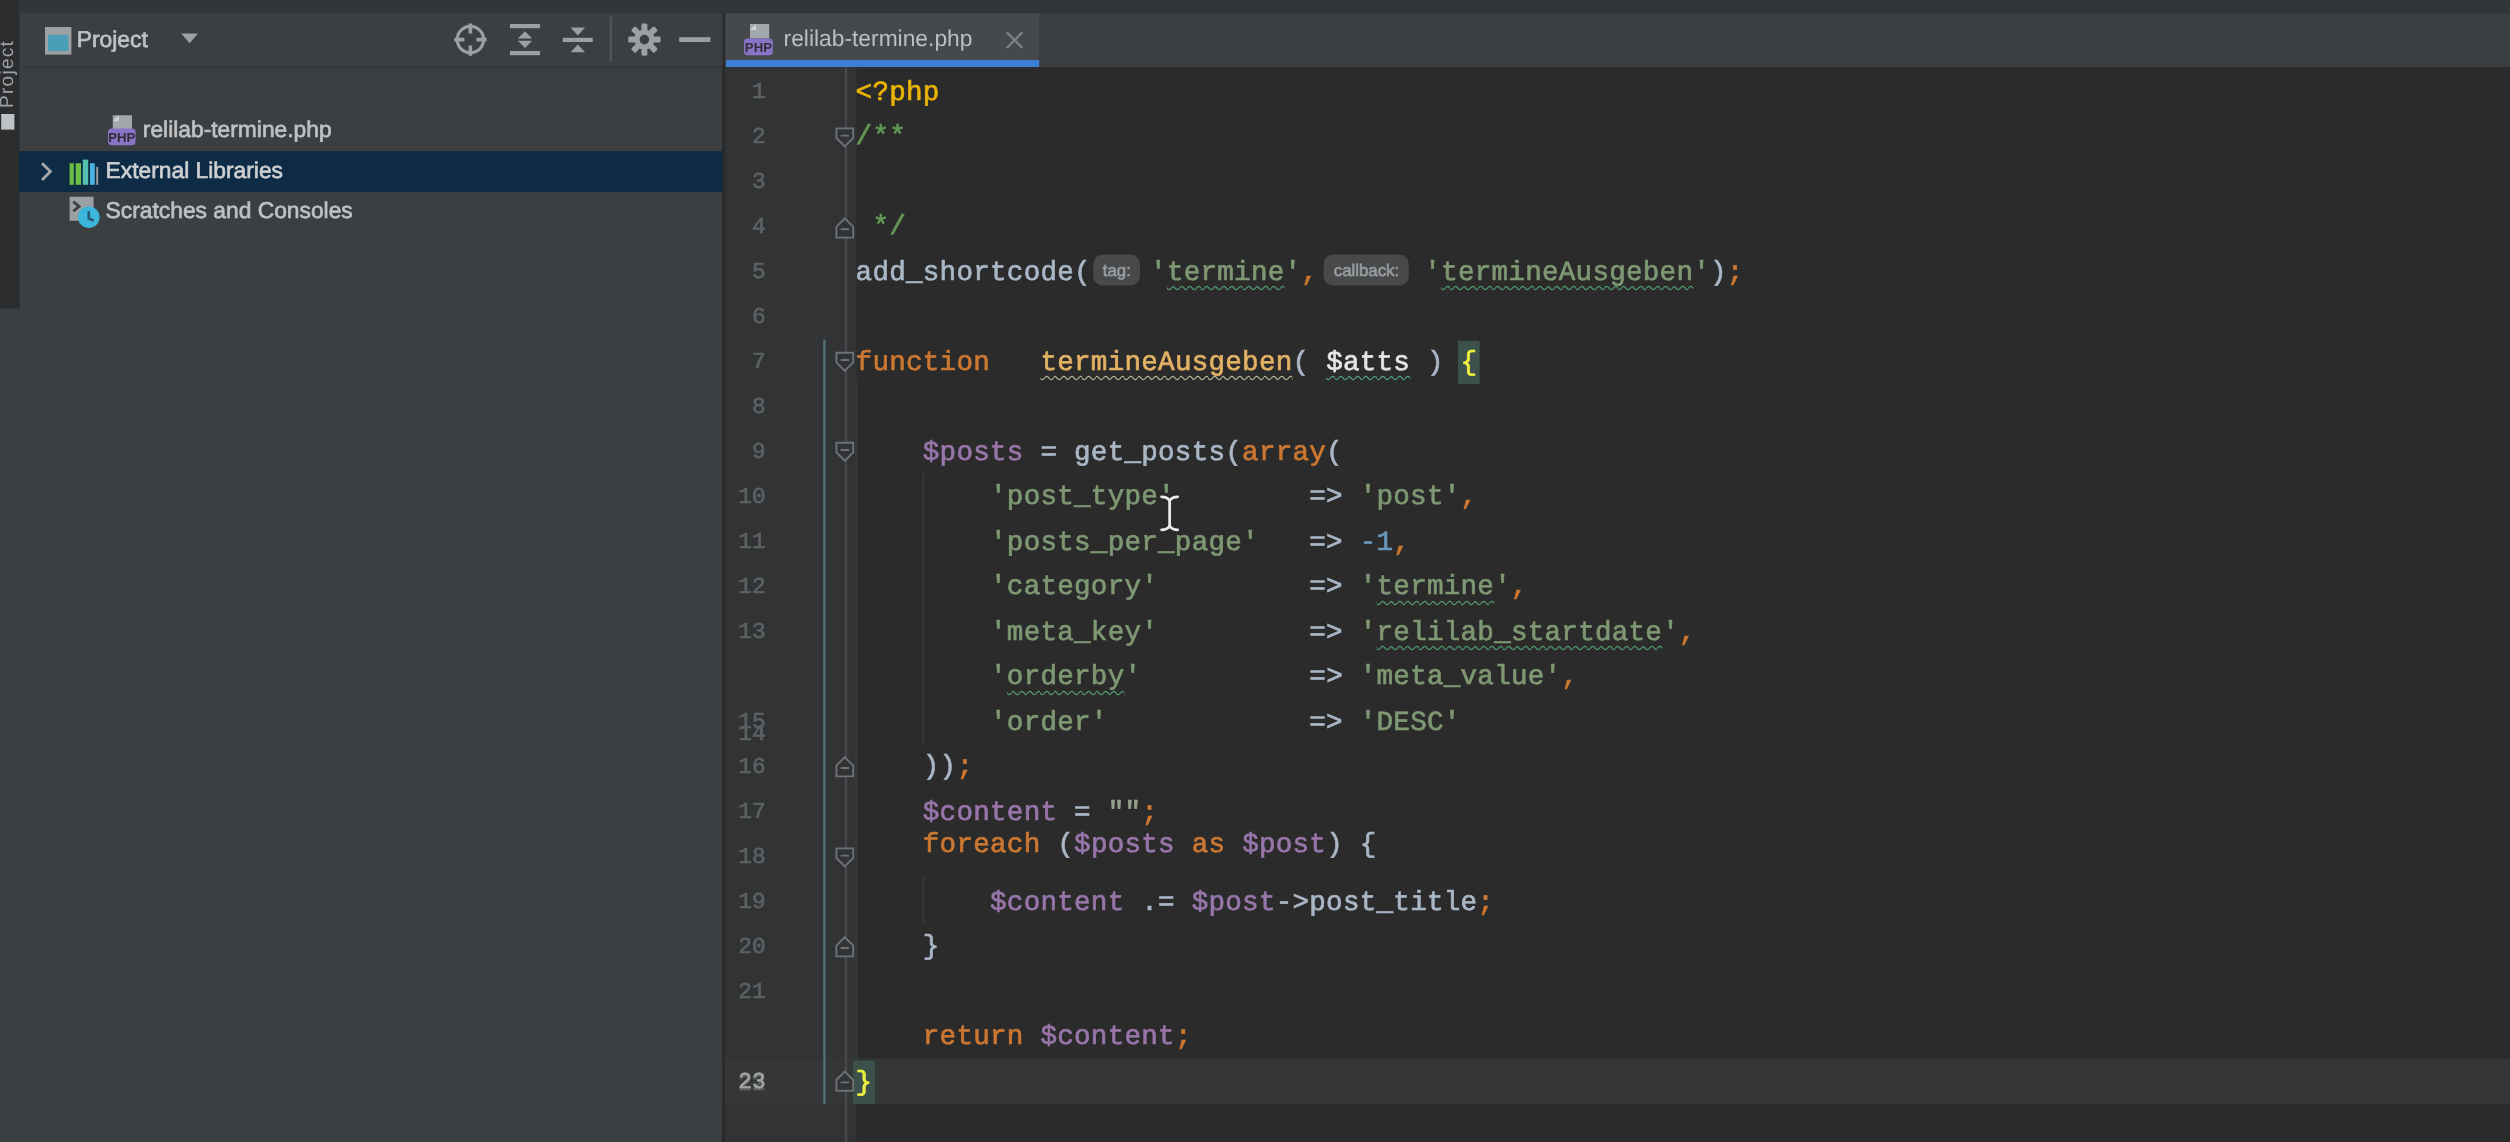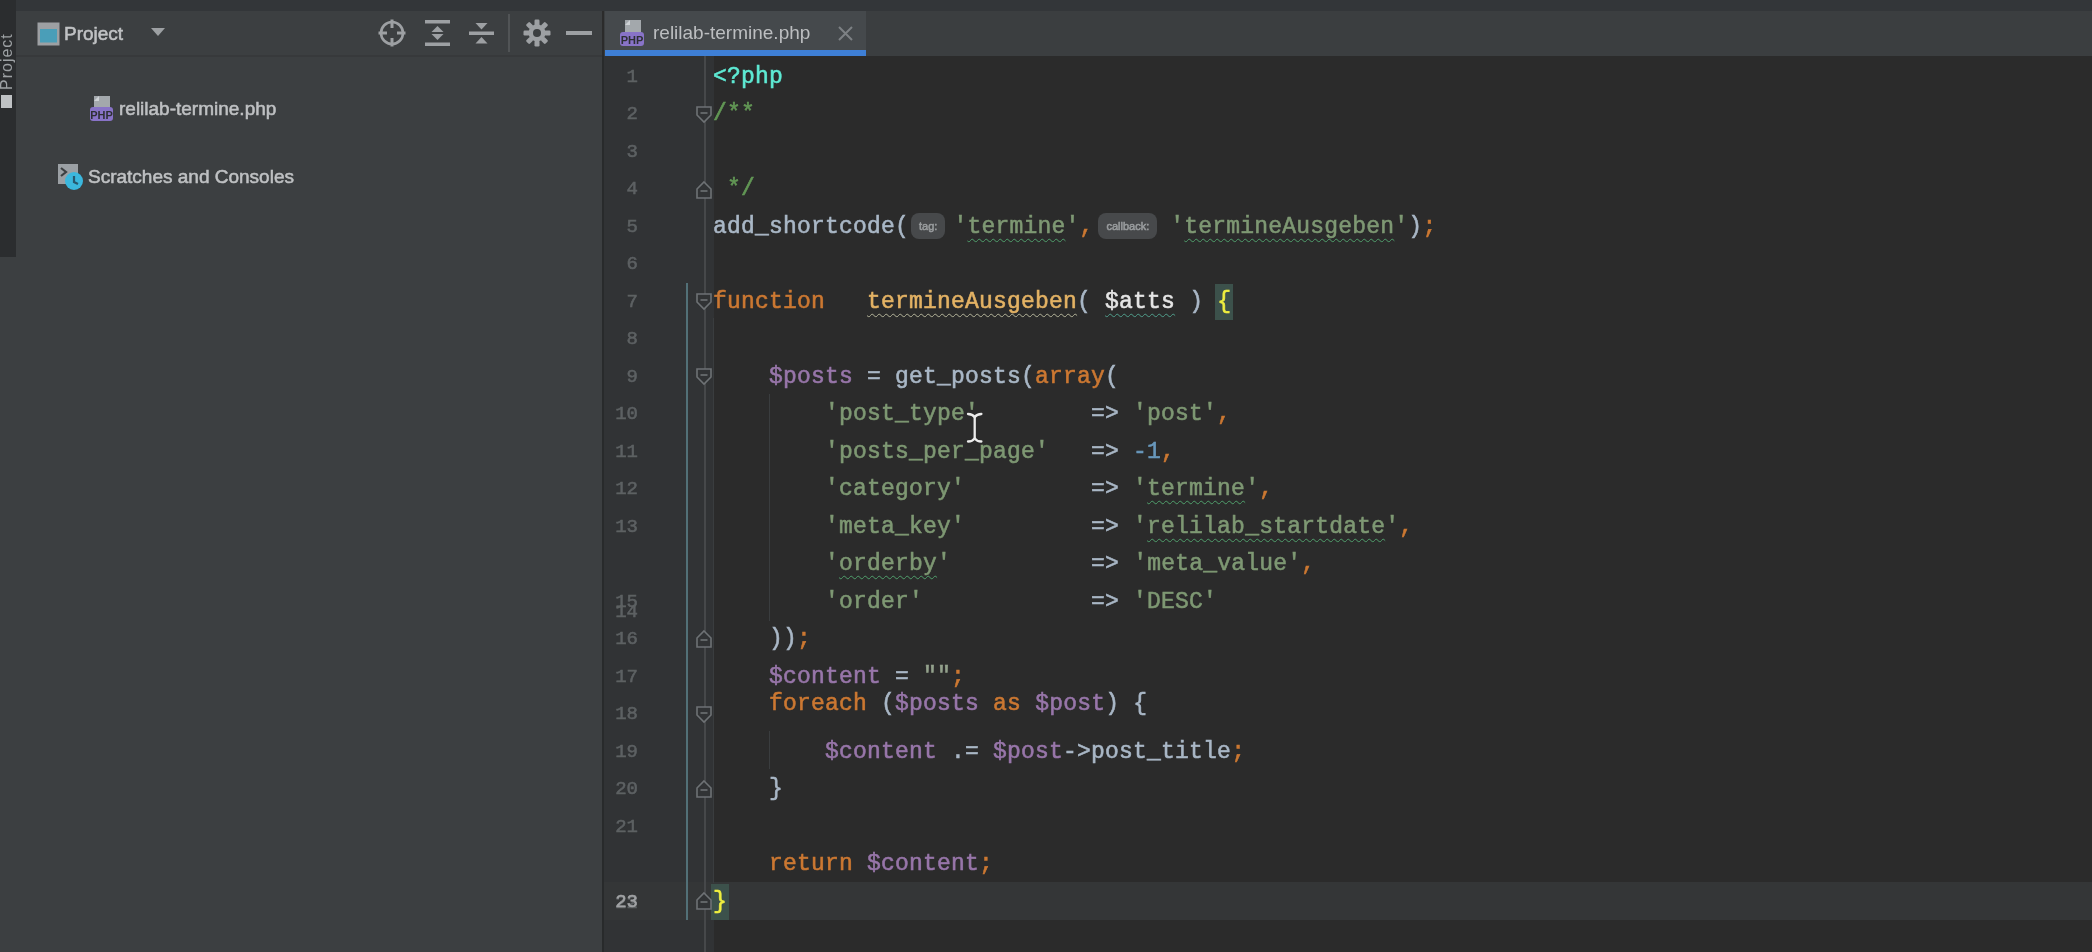--- a/index.html
+++ b/index.html
@@ -30,27 +30,27 @@
   
   .cl{position:absolute;left:713px;height:38px;line-height:38px;font-family:"Liberation Mono",monospace;font-size:23px;letter-spacing:0.2px;white-space:pre;color:#a9b7c6;}
   .ln{position:absolute;left:596px;width:42px;height:38px;line-height:38px;font-family:"Liberation Mono",monospace;font-size:19px;color:#5d6163;text-align:right;}
   .kw{color:#cc7832;}
   .str{color:#7e9873;}
   .doc{color:#629755;}
   .doci{color:#629755;font-style:italic;}
   .var{color:#9876aa;}
   .num{color:#6897bb;}
   .fn{color:#e3b264;}
-  .pp{color:#5eead4;}
+  .pp{color:#eab308;}
   .grey{color:#e5e5e5;}
   .sq{text-decoration:underline;text-decoration-style:wavy;text-decoration-color:#4f9e6b;text-decoration-thickness:1.4px;text-underline-offset:5px;}
   .sqy{text-decoration:underline;text-decoration-style:wavy;text-decoration-color:#b4b49a;text-decoration-thickness:1.4px;text-underline-offset:5px;}
   .sqt{text-decoration:underline;text-decoration-style:wavy;text-decoration-color:#4f9e8b;text-decoration-thickness:1.4px;text-underline-offset:5px;}
   .brace{background:#3c514b;color:#efef3f;padding:5px 2px;margin:-5px -2px;position:relative;}
-  .chip{display:inline-block;vertical-align:3px;background:#47494b;border-radius:8px;color:#999c9e;font-family:"Liberation Sans",sans-serif;font-size:11px;line-height:26px;height:26px;padding:0 8px;letter-spacing:0;}
+  .chip{display:inline-block;vertical-align:3px;background:#47494b;border-radius:8px;color:#999c9e;font-family:"Liberation Sans",sans-serif;font-size:14px;line-height:26px;height:26px;padding:0 8px;letter-spacing:0;}
   .ig{position:absolute;width:1px;background:#3a3d3f;}
 </style>
 </head>
 <body>
 <div id="app">
   <div class="abs" id="topband"></div>
   <div class="abs" id="panel"></div>
   <div class="abs" id="tabbar"></div>
   <div class="abs" id="tab"></div>
   <div class="abs" id="tabu"></div>
@@ -117,20 +117,33 @@
 
   
   <div class="row" style="top:92px;">
     <svg style="position:absolute;left:73px;top:3px;" width="25" height="28" viewBox="0 0 25 28">
       <path d="M5 1 L21 1 L21 13 L5 13 L5 6 Z" fill="#a3a8ac"></path>
       <path d="M5 6 L10 6 L10 1 Z" fill="#ced2d5"></path>
       <rect x="1" y="12" width="23" height="14" rx="3" fill="#8873c7"></rect>
       <text x="12.5" y="23.5" font-size="11" font-weight="bold" fill="#2d2f34" text-anchor="middle" font-family="Liberation Sans">PHP</text>
     </svg>
     <span style="position:absolute;left:103px;">relilab-termine.php</span>
+  </div>
+  <div class="row rowsel" style="top:126px;">
+    <svg style="position:absolute;left:14px;top:7px;" width="18" height="20" viewBox="0 0 18 20">
+        <path d="M5 3 L12 10 L5 17" fill="none" stroke="#a4a7aa" stroke-width="2.4"></path>
+      </svg>
+    <svg style="position:absolute;left:41px;top:6px;" width="25" height="23" viewBox="0 0 25 23">
+      <rect x="1" y="4" width="3.5" height="18" fill="#6cbe45"></rect>
+      <rect x="6" y="4" width="4.5" height="18" fill="#6cbe45"></rect>
+      <rect x="12" y="1" width="4.5" height="21" fill="#53c0ae"></rect>
+      <rect x="18" y="4" width="4" height="18" fill="#47b5e0"></rect>
+      <rect x="23.2" y="7" width="1.8" height="15" fill="#9a9ea1"></rect>
+    </svg>
+    <span style="position:absolute;left:72px;color:#cdd0d2;">External Libraries</span>
   </div>
   <div class="row" style="top:160px;">
     <svg style="position:absolute;left:41px;top:3px;" width="28" height="29" viewBox="0 0 28 29">
       <path d="M1 1 L21 1 L21 13 L13 21 L1 21 Z" fill="#9ba0a4"></path>
       <path d="M4 5 L9 9 L4 13" fill="none" stroke="#3c3f41" stroke-width="2.2"></path>
       <circle cx="17" cy="18" r="9" fill="#3bb7dd"></circle>
       <path d="M17 13 L17 19 L21 21" fill="none" stroke="#27586e" stroke-width="2.2"></path>
     </svg>
     <span style="position:absolute;left:72px;">Scratches and Consoles</span>
   </div>

